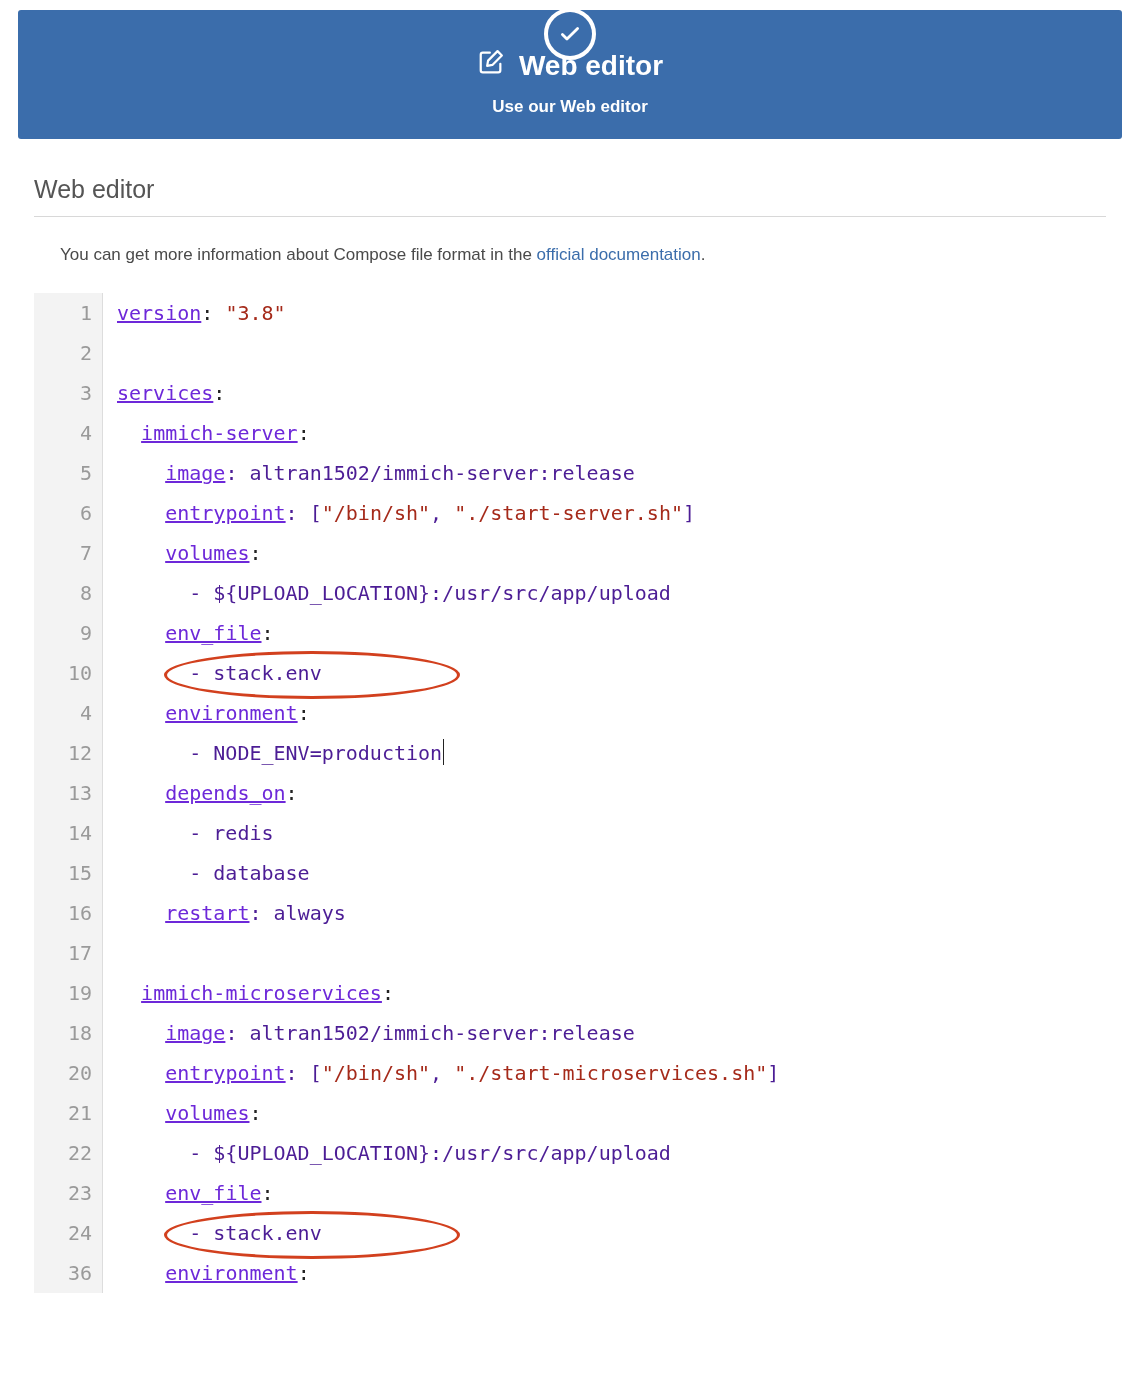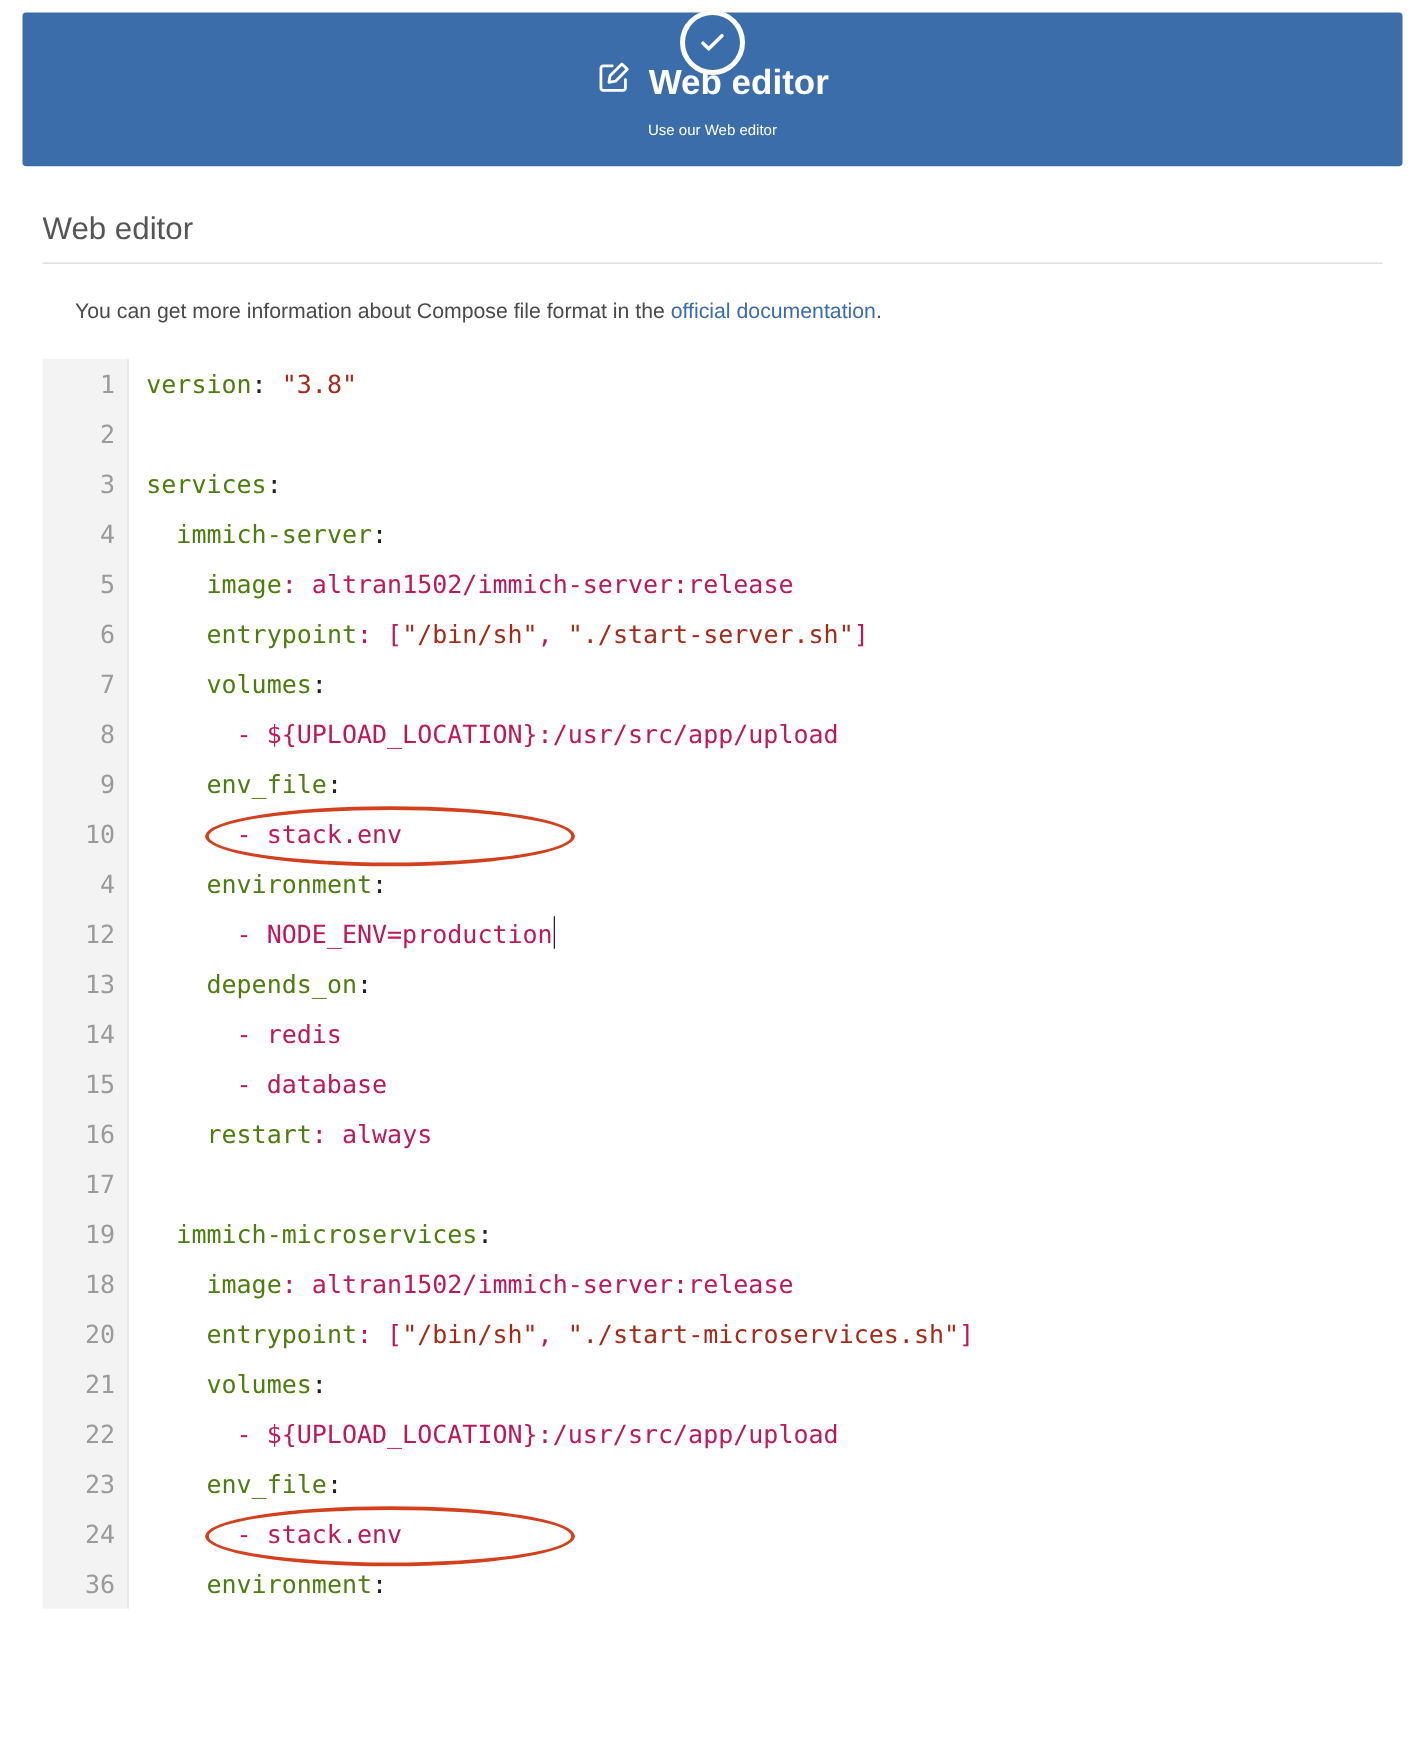--- a/index.html
+++ b/index.html
@@ -57,22 +57,22 @@
     font-size: 28px;
     font-weight: bold;
     line-height: 1.15;
     display: flex;
     align-items: center;
     justify-content: center;
     gap: 14px;
   }
   .banner-sub {
     margin-top: 14px;
-    font-size: 12px;
-    font-weight: normal;
+    font-size: 17px;
+    font-weight: bold;
   }
 
   
   .section {
     margin: 36px 34px 0 34px;
   }
   .section-title {
     font-size: 25px;
     color: #555555;
     font-weight: normal;
@@ -113,23 +113,23 @@
     background: #ffffff;
     padding-left: 14px;
     flex: 1;
     white-space: pre;
     overflow: hidden;
     position: relative;
   }
   .code .ln { display: block; height: 40px; position: relative; }
 
   
-  .k   { color: #4d7c0f; }          
+  .k   { color: #6d28d9; text-decoration: underline; }          
   .str { color: #a52a1a; }          
-  .pl  { color: #be185d; }          
+  .pl  { color: #4c1d95; }          
   .pun { color: #222222; }
 
   
   .highlight-ellipse {
     position: absolute;
     border: 3px solid #d2401e;
     border-radius: 50%;
     pointer-events: none;
   }
   

